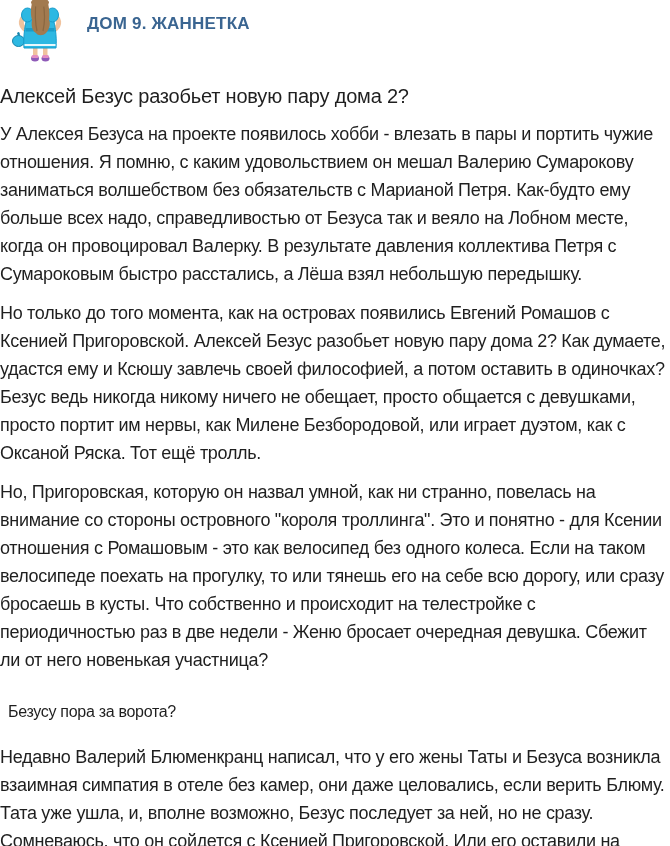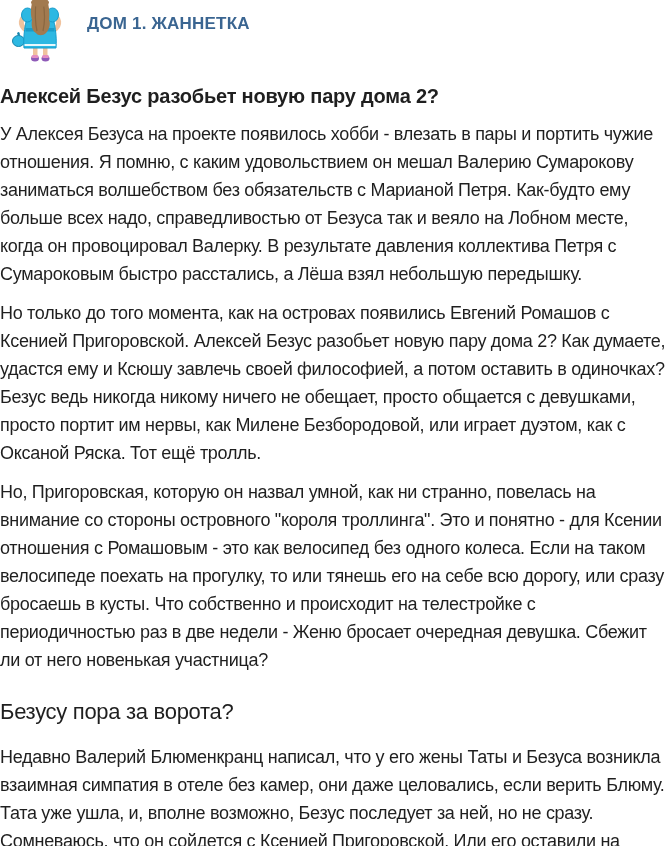--- a/index.html
+++ b/index.html
@@ -29,40 +29,41 @@
     margin: 14px 0 0 14px;
     font-size: 17px;
     font-weight: 700;
     color: #3a6591;
     letter-spacing: 0.2px;
     cursor: pointer;
   }
   .article { margin-top: 20px; }
   .post-title {
     font-size: 20px;
-    font-weight: 700;
+    font-weight: 400;
     line-height: 26px;
     color: #1f1f1f;
     margin-bottom: 10px;
     letter-spacing: -0.2px;
   }
   .article p {
     font-size: 18px;
     line-height: 28px;
     margin-top: 11px;
     color: #1f1f1f;
     letter-spacing: -0.3px;
   }
   .subheading {
-    font-size: 22px;
+    font-size: 16px;
     font-weight: 400;
     line-height: 28px;
     margin-top: 24px;
     color: #1f1f1f;
     letter-spacing: -0.3px;
+    margin-left: 8px;
   }
   .article p.closing { margin-top: 17px; }
 </style>
 </head>
 <body>
 
 <div class="post-header">
   <div class="avatar-wrap">
 
     <svg viewBox="0 0 66 63" xmlns="http://www.w3.org/2000/svg">
@@ -89,21 +90,21 @@
       <path d="M18.5,28 L47.5,28 L47.5,31.5 L18.5,31.5 Z" fill="#1b9cc9"></path>
 
       <path d="M17.5,45 L48.5,45" stroke="#e8f8fd" stroke-width="2"></path>
 
       <path d="M26,0 L40,0 C42,6 43,12 42,20 C44,24 42,30 39,33 C36,36 31,36 29,33 C25,31 24,25 25,20 C23,12 24,6 26,0 Z" fill="#a27a4f"></path>
       <path d="M29,2 C28,12 28,22 30,31" stroke="#8a6740" stroke-width="1.2" fill="none"></path>
       <path d="M36,2 C38,12 38,22 36,31" stroke="#8a6740" stroke-width="1.2" fill="none"></path>
       <ellipse cx="33" cy="2.5" rx="9" ry="4.5" fill="#a27a4f"></ellipse>
     </svg>
   </div>
-  <div class="community-name">ДОМ 1. ЖАННЕТКА</div>
+  <div class="community-name">ДОМ 9. ЖАННЕТКА</div>
 </div>
 
 <div class="article">
   <div class="post-title">Алексей Безус разобьет новую пару дома 2?</div>
 
   <p>У Алексея Безуса на проекте появилось хобби - влезать в пары и портить чужие отношения. Я помню, с каким удовольствием он мешал Валерию Сумарокову заниматься волшебством без обязательств с Марианой Петря. Как-будто ему больше всех надо, справедливостью от Безуса так и веяло на Лобном месте, когда он провоцировал Валерку. В результате давления коллектива Петря с Сумароковым быстро расстались, а Лёша взял небольшую передышку.</p>
 
   <p>Но только до того момента, как на островах появились Евгений Ромашов с Ксенией Пригоровской. Алексей Безус разобьет новую пару дома 2? Как думаете, удастся ему и Ксюшу завлечь своей философией, а потом оставить в одиночках? Безус ведь никогда никому ничего не обещает, просто общается с девушками, просто портит им нервы, как Милене Безбородовой, или играет дуэтом, как с Оксаной Ряска. Тот ещё тролль.</p>
 
   <p>Но, Пригоровская, которую он назвал умной, как ни странно, повелась на внимание со стороны островного "короля троллинга". Это и понятно - для Ксении отношения с Ромашовым - это как велосипед без одного колеса. Если на таком велосипеде поехать на прогулку, то или тянешь его на себе всю дорогу, или сразу бросаешь в кусты. Что собственно и происходит на телестройке с периодичностью раз в две недели - Женю бросает очередная девушка. Сбежит ли от него новенькая участница?</p>

